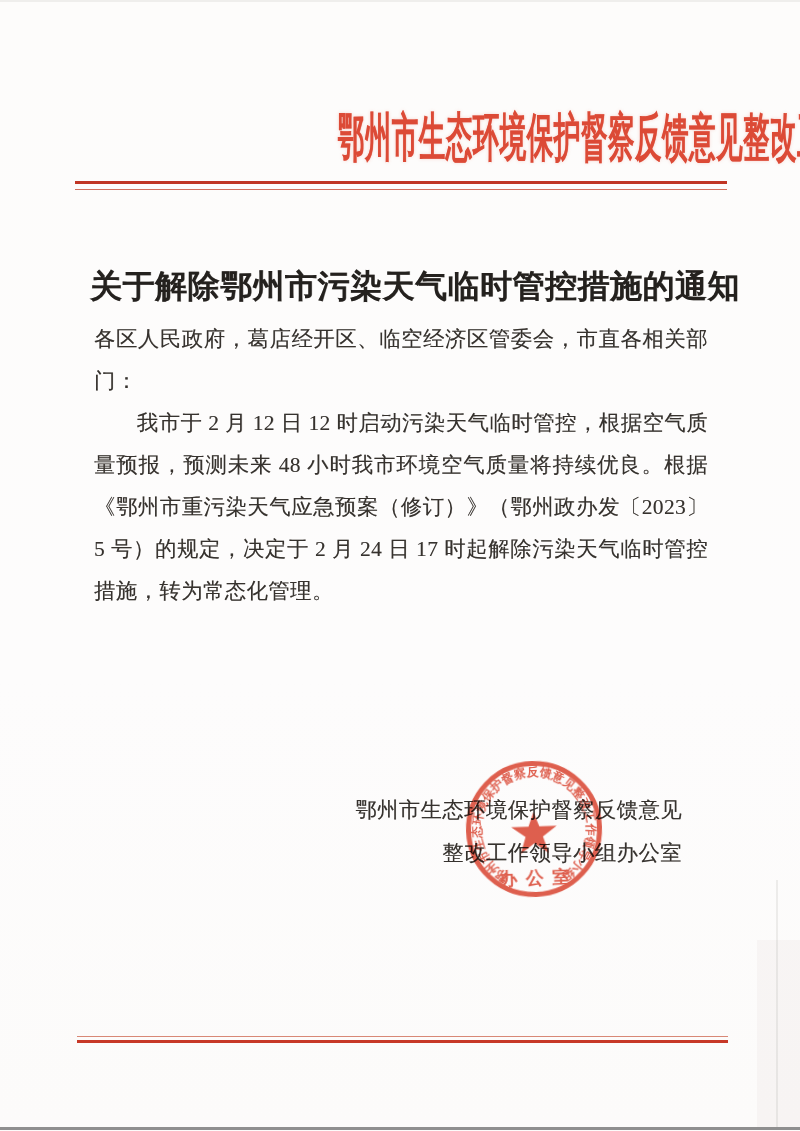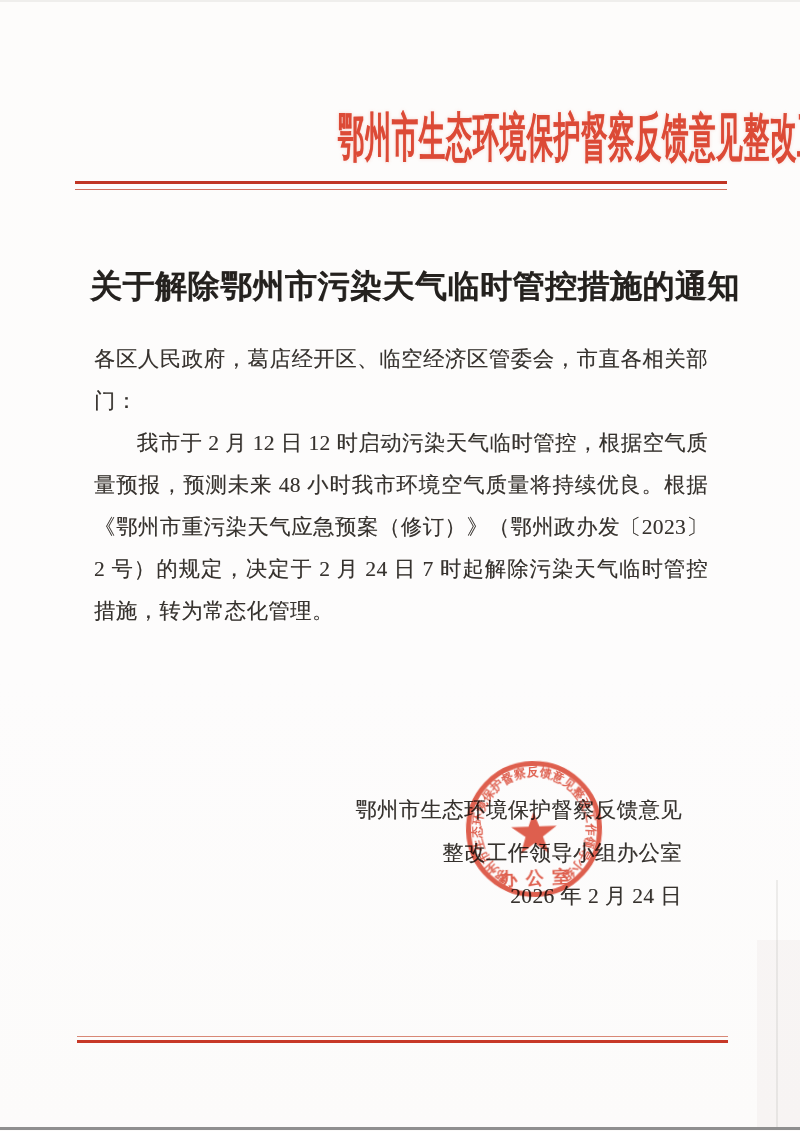--- a/index.html
+++ b/index.html
@@ -34,21 +34,21 @@
 
   .doc-title{
     position:absolute;left:0;top:251px;width:100%;margin:15px;
     text-align:center;
     font-size:32px;line-height:40px;font-weight:bold;
     color:#24211e;letter-spacing:0.5px;
     text-shadow:0.4px 0 0 rgba(40,36,32,0.55);
   }
 
   .doc-body{
-    position:absolute;left:94px;top:338px;width:614px;
+    position:absolute;left:94px;top:318px;width:614px;
     font-size:21.4px;line-height:42px;
     color:#36322e;letter-spacing:0.4px;
     text-align:justify;
     text-shadow:0.3px 0 0 rgba(54,50,46,0.4);
   }
   .doc-body p{margin:0;}
   .doc-body p.indent{text-indent:2em;}
 
   .signature{
     position:absolute;left:352px;top:789px;width:330px;
@@ -84,27 +84,26 @@
     <span class="lh-text">鄂州市生态环境保护督察反馈意见整改工作领导小组办公室</span>
   </div>
 
   <div class="rule-thick"></div>
   <div class="rule-thin"></div>
 
   <h1 class="doc-title">关于解除鄂州市污染天气临时管控措施的通知</h1>
 
   <div class="doc-body">
     <p class="salutation">各区人民政府，葛店经开区、临空经济区管委会，市直各相关部门：</p>
-    <p class="para indent">我市于 2 月 12 日 12 时启动污染天气临时管控，根据空气质量预报，预测未来 48 小时我市环境空气质量将持续优良。根据《鄂州市重污染天气应急预案（修订）》（鄂州政办发〔2023〕2 号）的规定，决定于 2 月 24 日 7 时起解除污染天气临时管控措施，转为常态化管理。</p>
+    <p class="para indent">我市于 2 月 12 日 12 时启动污染天气临时管控，根据空气质量预报，预测未来 48 小时我市环境空气质量将持续优良。根据《鄂州市重污染天气应急预案（修订）》（鄂州政办发〔2023〕5 号）的规定，决定于 2 月 24 日 17 时起解除污染天气临时管控措施，转为常态化管理。</p>
   </div>
 
   <div class="signature">
     <div>鄂州市生态环境保护督察反馈意见</div>
     <div>整改工作领导小组办公室</div>
-    <div>2026 年 2 月 24 日</div>
   </div>
 
   <svg class="seal" viewBox="0 0 144 144" xmlns="http://www.w3.org/2000/svg">
     <circle cx="72" cy="72" r="65.5" fill="none" stroke="#da3d28" stroke-width="5"></circle>
     <defs>
       <path id="sealArc" d="M 45.5,117.9 A 53,53 0 1 1 98.5,117.9" fill="none"></path>
     </defs>
     <text font-size="12" letter-spacing="0.1">
       <textPath href="#sealArc" startOffset="0">鄂州市生态环境保护督察反馈意见整改工作领导小组</textPath>
     </text>

